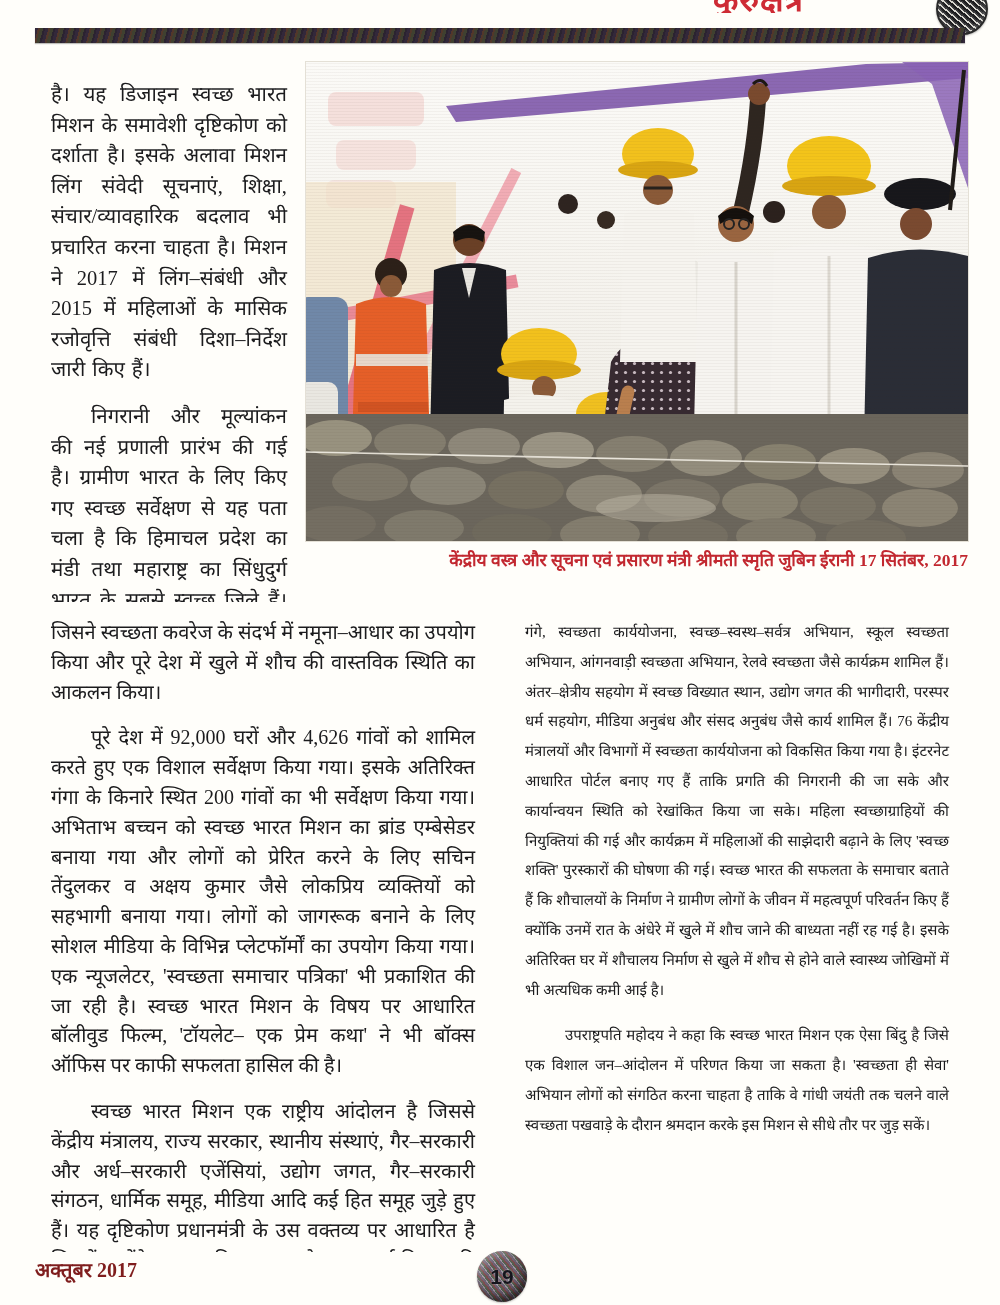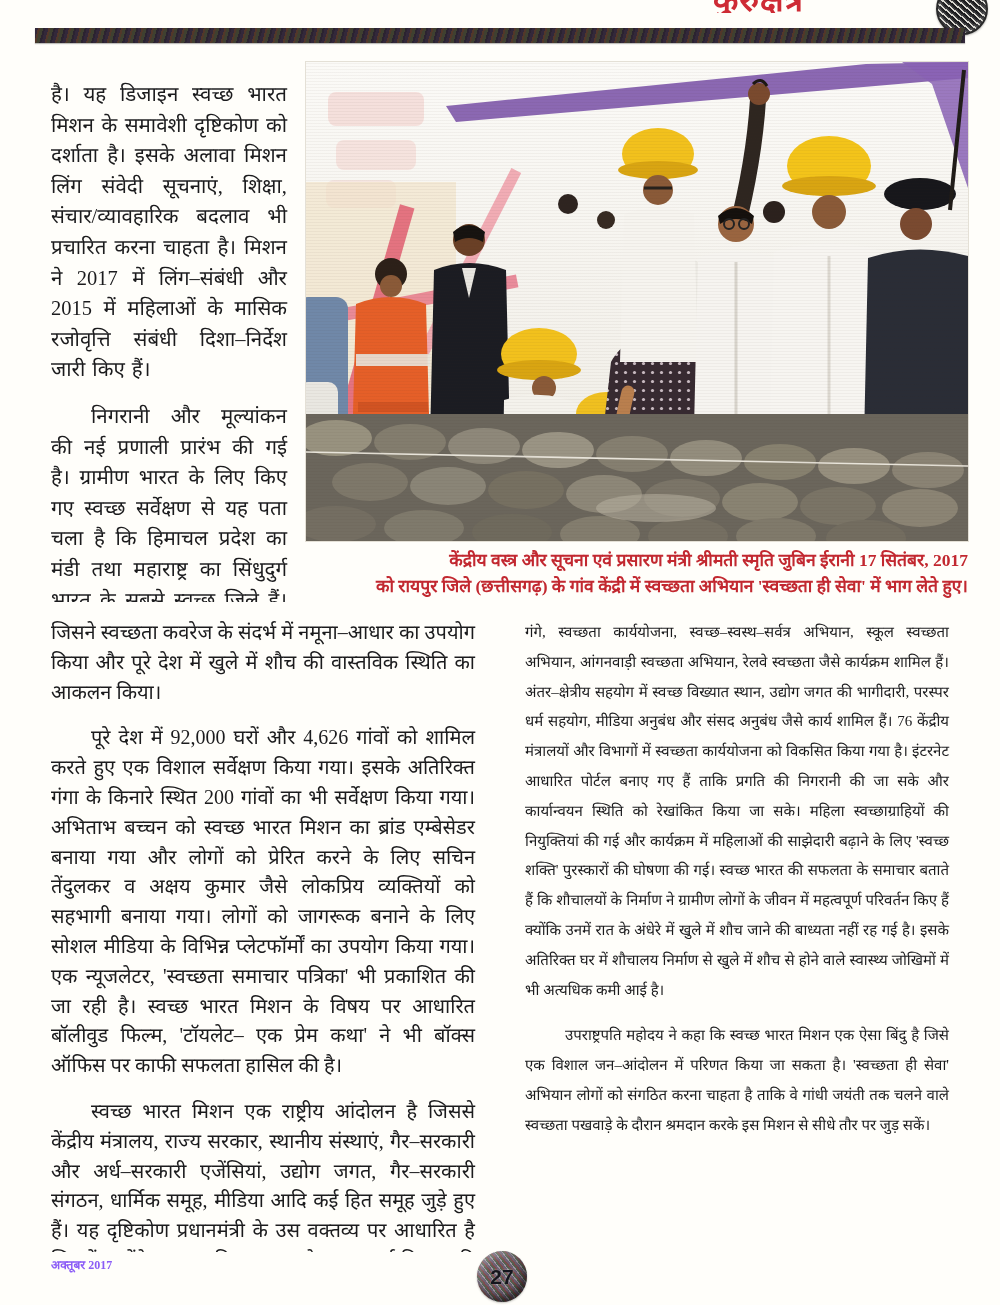--- a/index.html
+++ b/index.html
@@ -40,21 +40,21 @@
   }
   .photo:after{
     content:"";position:absolute;inset:0;pointer-events:none;
     background:repeating-linear-gradient(0deg,rgba(60,40,30,.045) 0 1px,transparent 1px 3px);
   }
   .caption{
     position:absolute;left:306px;top:547px;width:662px;text-align:right;
     color:#c22830;font-weight:bold;font-size:17.5px;line-height:26px;
   }
   
-  .footer-issue{position:absolute;left:35px;top:1256px;font-size:12px;font-weight:bold;color:#8b5cf6;margin-left:16px;}
+  .footer-issue{position:absolute;left:35px;top:1256px;font-size:20px;font-weight:bold;color:#7f1d1d;}
   .page-badge{
     position:absolute;left:477px;top:1251px;width:50px;height:51px;border-radius:50%;
     background:repeating-linear-gradient(52deg,#6b5f72 0 2px,#9c93a0 2px 3px,#54624f 3px 4.5px,#7c4a4c 4.5px 6px);
     box-shadow:inset -4px -5px 9px rgba(0,0,0,.6), inset 3px 4px 7px rgba(255,255,255,.28), 0 1px 2px rgba(0,0,0,.25);
     display:flex;align-items:center;justify-content:center;
     font-size:21px;font-weight:bold;color:#15151d;text-shadow:0 0 2px rgba(255,255,255,.5);
     font-family:"Liberation Sans","DejaVu Sans",sans-serif;
   }
 </style>
 </head>
@@ -230,34 +230,33 @@
         <ellipse cx="470" cy="474" rx="40" ry="18" fill="#807a6b"></ellipse>
         <ellipse cx="560" cy="476" rx="40" ry="18" fill="#736d60"></ellipse>
         <ellipse cx="350" cy="446" rx="60" ry="14" fill="#b9b2a2" opacity="0.55"></ellipse>
         <line x1="0" y1="390" x2="662" y2="404" stroke="#e8e4da" stroke-width="1.6"></line>
       </g>
     </svg>
   </div>
 
   <div class="caption">
     <div>केंद्रीय वस्त्र और सूचना एवं प्रसारण मंत्री श्रीमती स्मृति जुबिन ईरानी 17 सितंबर, 2017</div>
-    <div>को रायपुर जिले (छत्तीसगढ़) के गांव केंद्री में स्वच्छता अभियान 'स्वच्छता ही सेवा' में भाग लेते हुए।</div>
   </div>
 
   <div class="col col-bl">
     <p>जिसने स्वच्छता कवरेज के संदर्भ में नमूना–आधार का उपयोग किया और पूरे देश में खुले में शौच की वास्तविक स्थिति का आकलन किया।</p>
     <p class="indent">पूरे देश में 92,000 घरों और 4,626 गांवों को शामिल करते हुए एक विशाल सर्वेक्षण किया गया। इसके अतिरिक्त गंगा के किनारे स्थित 200 गांवों का भी सर्वेक्षण किया गया। अभिताभ बच्चन को स्वच्छ भारत मिशन का ब्रांड एम्बेसेडर बनाया गया और लोगों को प्रेरित करने के लिए सचिन तेंदुलकर व अक्षय कुमार जैसे लोकप्रिय व्यक्तियों को सहभागी बनाया गया। लोगों को जागरूक बनाने के लिए सोशल मीडिया के विभिन्न प्लेटफॉर्मों का उपयोग किया गया। एक न्यूजलेटर, 'स्वच्छता समाचार पत्रिका' भी प्रकाशित की जा रही है। स्वच्छ भारत मिशन के विषय पर आधारित बॉलीवुड फिल्म, 'टॉयलेट– एक प्रेम कथा' ने भी बॉक्स ऑफिस पर काफी सफलता हासिल की है।</p>
     <p class="indent">स्वच्छ भारत मिशन एक राष्ट्रीय आंदोलन है जिससे केंद्रीय मंत्रालय, राज्य सरकार, स्थानीय संस्थाएं, गैर–सरकारी और अर्ध–सरकारी एजेंसियां, उद्योग जगत, गैर–सरकारी संगठन, धार्मिक समूह, मीडिया आदि कई हित समूह जुड़े हुए हैं। यह दृष्टिकोण प्रधानमंत्री के उस वक्तव्य पर आधारित है जिसमें उन्होंने कहा था कि स्वच्छता केवल सफाई विभाग की नहीं वरन् प्रत्येक व्यक्ति की भी जिम्मेदारी है।</p>
     <p class="indent">कई तरह की पहले और परियोजनाएं प्रारंभ की गई हैं। अंतर–मंत्रिस्तरीय परियोजनाओं में स्वच्छता पखवाड़ा, नमामि</p>
   </div>
 
   <div class="col col-br">
     <p>गंगे, स्वच्छता कार्ययोजना, स्वच्छ–स्वस्थ–सर्वत्र अभियान, स्कूल स्वच्छता अभियान, आंगनवाड़ी स्वच्छता अभियान, रेलवे स्वच्छता जैसे कार्यक्रम शामिल हैं। अंतर–क्षेत्रीय सहयोग में स्वच्छ विख्यात स्थान, उद्योग जगत की भागीदारी, परस्पर धर्म सहयोग, मीडिया अनुबंध और संसद अनुबंध जैसे कार्य शामिल हैं। 76 केंद्रीय मंत्रालयों और विभागों में स्वच्छता कार्ययोजना को विकसित किया गया है। इंटरनेट आधारित पोर्टल बनाए गए हैं ताकि  प्रगति की निगरानी की जा सके और कार्यान्वयन स्थिति को रेखांकित किया जा सके। महिला स्वच्छाग्राहियों की नियुक्तियां की गई और कार्यक्रम में महिलाओं की साझेदारी बढ़ाने के लिए 'स्वच्छ शक्ति' पुरस्कारों की घोषणा की गई। स्वच्छ भारत की सफलता के समाचार बताते हैं कि शौचालयों के निर्माण ने ग्रामीण लोगों के जीवन में महत्वपूर्ण परिवर्तन किए हैं क्योंकि उनमें रात के अंधेरे में खुले में शौच जाने की बाध्यता नहीं रह गई है। इसके अतिरिक्त घर में शौचालय निर्माण से खुले में शौच से होने वाले स्वास्थ्य जोखिमों में भी अत्यधिक कमी आई है।</p>
     <p class="indent">उपराष्ट्रपति महोदय ने कहा कि स्वच्छ भारत मिशन एक ऐसा बिंदु है जिसे एक विशाल जन–आंदोलन में परिणत किया जा सकता है। 'स्वच्छता ही सेवा' अभियान लोगों को संगठित करना चाहता है ताकि वे गांधी जयंती तक चलने वाले स्वच्छता पखवाड़े के दौरान श्रमदान करके इस मिशन से सीधे तौर पर जुड़ सकें।</p>
 
   </div>
 
   <div class="footer-issue">अक्तूबर 2017</div>
   <div class="page-badge">
-    <span>27</span>
+    <span>19</span>
   </div>
 
 </div>
 
 </body></html>

